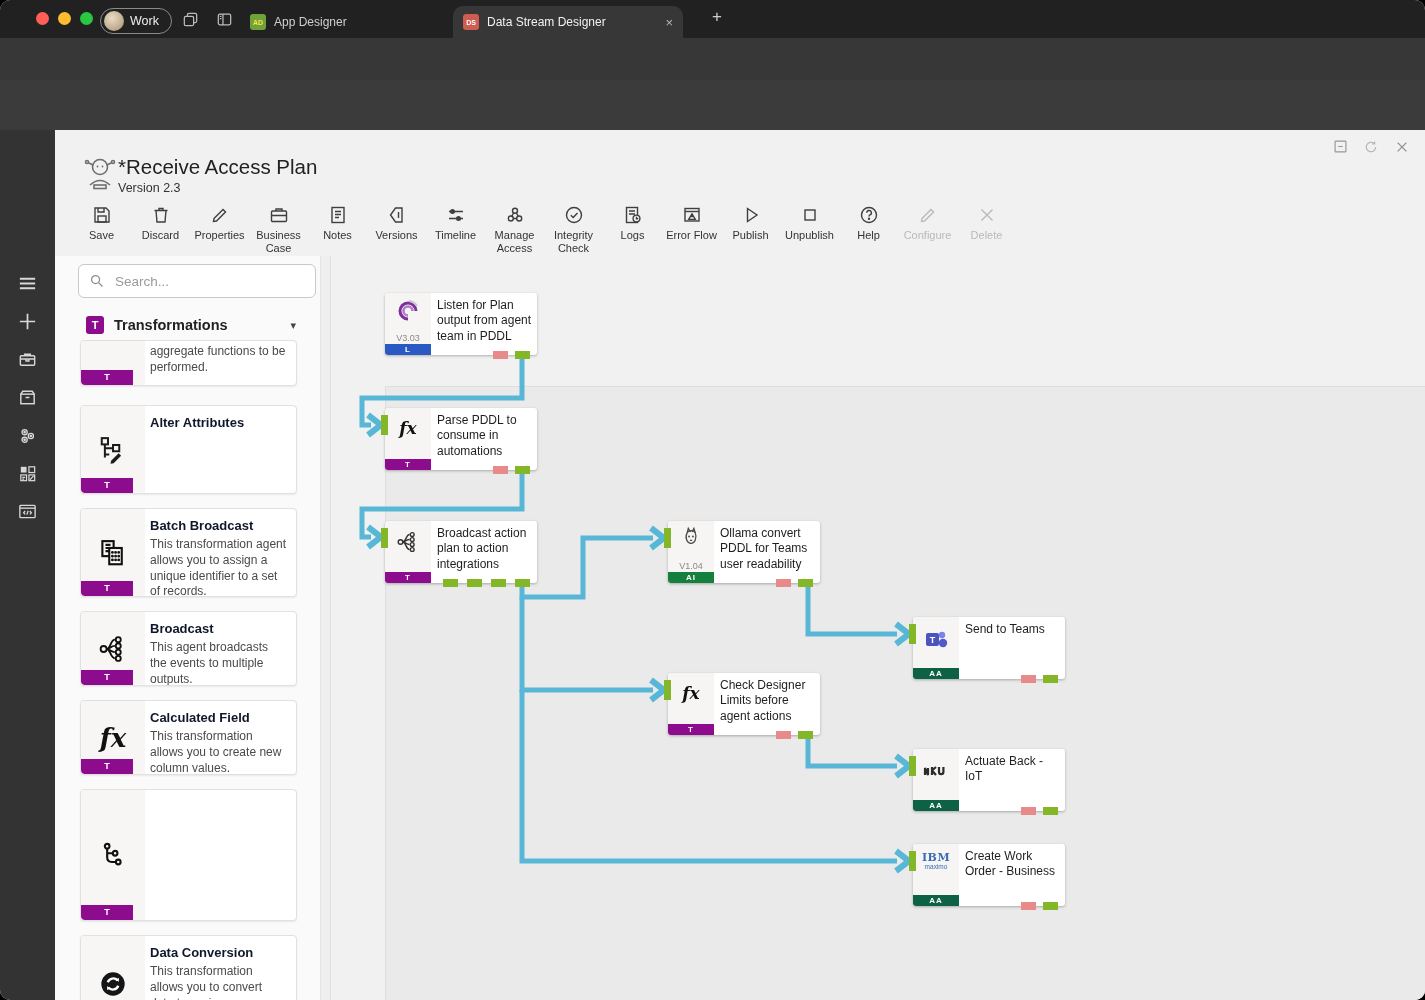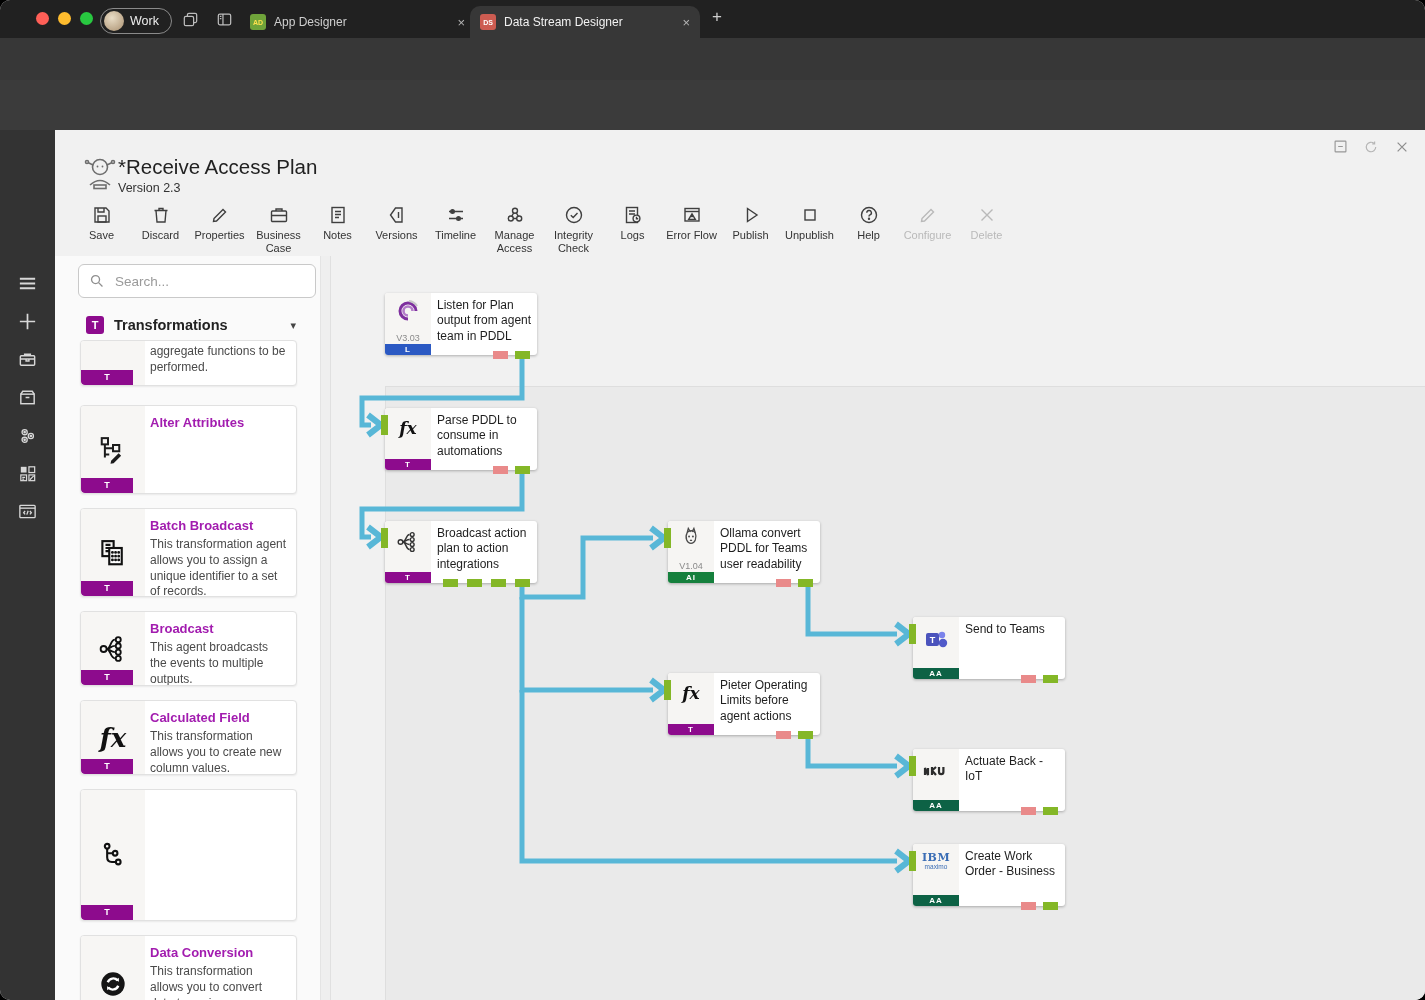--- a/index.html
+++ b/index.html
@@ -59,21 +59,21 @@
   .psearch input{border:none;outline:none;font-size:13.5px;color:#4c1d95;width:160px;font-family:"Liberation Sans",sans-serif;}
   .psearch input::placeholder{color:#9a9a9a;}
   .cathdr{position:absolute;left:31px;top:60px;display:flex;align-items:center;gap:10px;width:210px;}
   .catbadge{width:18px;height:18px;border-radius:3px;background:#8d0b8d;color:#fff;font-size:11px;font-weight:bold;display:flex;align-items:center;justify-content:center;}
   .catlabel{font-size:14.5px;font-weight:bold;color:#222;flex:1;}
   .catcaret{color:#444;font-size:11px;}
   .card{position:absolute;left:25px;width:215px;background:#fff;border:1px solid #e1e1e1;border-radius:4px;box-shadow:0 1px 2px rgba(0,0,0,.07);overflow:hidden;}
   .cicon{position:absolute;left:0;top:0;bottom:0;width:64px;background:#f7f6f4;display:flex;align-items:center;justify-content:center;}
   .cstrip{position:absolute;left:0;bottom:0;width:52px;height:15px;background:#8d0b8d;color:#fff;font-size:9px;font-weight:bold;text-align:center;line-height:15px;border-radius:0 0 0 4px;}
   .ctext{position:absolute;left:69px;right:8px;top:9px;}
-  .ctitle{font-size:13px;font-weight:bold;color:#a21caf;line-height:1.22;margin-bottom:3px;}
+  .ctitle{font-size:13px;font-weight:bold;color:#0f172a;line-height:1.22;margin-bottom:3px;}
   .cdesc{font-size:12px;color:#4a4a4a;line-height:1.32;}
   .fxg{font-family:"DejaVu Serif",serif;font-style:italic;font-weight:bold;color:#111;}
   
   .node{position:absolute;width:152px;height:62px;background:#fff;border-radius:3px;box-shadow:0 1px 3px rgba(0,0,0,.28);z-index:2;}
   .nicon{position:absolute;left:0;top:0;bottom:0;width:46px;background:#f6f5f3;border-radius:3px 0 0 3px;}
   .nicon .ig{position:absolute;left:50%;top:5px;transform:translateX(-50%);}
   .nver{position:absolute;bottom:12px;width:100%;text-align:center;font-size:9px;color:#8a8a8a;}
   .nbadge{position:absolute;bottom:0;left:0;width:100%;height:11px;color:#fff;font-size:8px;font-weight:bold;text-align:center;line-height:11px;letter-spacing:1px;border-radius:0 0 0 3px;}
   .bL{background:#2b59c3;} .bT{background:#8d0b8d;} .bAI{background:#15803d;} .bAA{background:#0d6245;}
   .ntitle{position:absolute;left:52px;right:4px;top:5px;font-size:12px;line-height:1.28;color:#1e1e1e;}
@@ -112,21 +112,21 @@
           <path d="M5,7 h2 M5,10 h2"></path>
         </svg>
     </span>
 
     <div class="tab" style="left:240px;width:215px">
       <span class="favicon" style="background:#6fa33a;color:#ffe14d">AD</span>
       <span style="flex:1">App Designer</span>
       <span class="tclose">×</span>
     </div>
     <span class="abs" style="left:472px;top:11px;width:1px;height:16px;background:#555"></span>
-    <div class="tab active" style="left:470px;width:210px">
+    <div class="tab active" style="left:453px;width:210px">
       <span class="favicon" style="background:#cd5c51;color:#fff">DS</span>
       <span style="flex:1">Data Stream Designer</span>
       <span class="tclose">×</span>
     </div>
     <span class="abs" style="left:712px;top:7px;color:#cfcfcf;font-size:17px">+</span>
   </div>
 
   <div class="addrbar">
     <span class="navic" style="left:20px">
       <svg width="19" height="19" viewBox="0 0 22 22" fill="none" stroke="#cfcfcf" stroke-width="1.8">
@@ -566,21 +566,21 @@
     <span class="oport op" style="left:108px"></span>
     <span class="oport og" style="left:130px"></span>
   </div>
 
   <div class="node" style="left:668px;top:673px">
     <span class="inport"></span>
     <div class="nicon">
       <span class="ig fxg" style="font-size:17px;top:10px">fx</span>
       <span class="nbadge bT">T</span>
     </div>
-    <div class="ntitle">Pieter Operating Limits before agent actions</div>
+    <div class="ntitle">Check Designer Limits before agent actions</div>
     <span class="oport op" style="left:108px"></span>
     <span class="oport og" style="left:130px"></span>
   </div>
 
   <div class="node" style="left:913px;top:749px">
     <span class="inport"></span>
     <div class="nicon">
       <span class="ig" style="top:16px">
         <svg width="26" height="11" viewBox="0 0 26 11" fill="none" stroke="#2c2c2c" stroke-width="2.2">
             <path d="M2,10 V3 L5,10 V3"></path>

